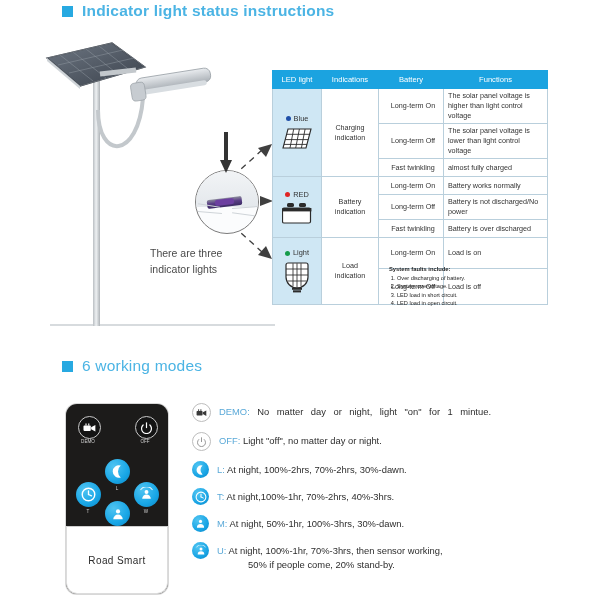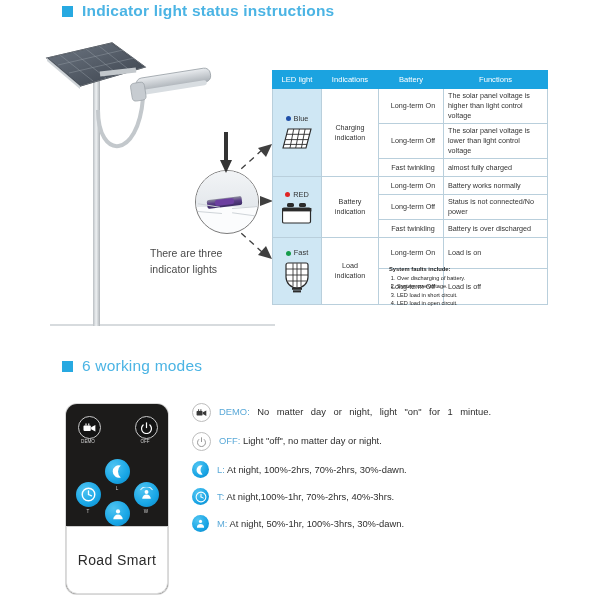--- a/index.html
+++ b/index.html
@@ -66,21 +66,21 @@
   #faults ol{margin:0;padding-left:8px;}
   #faults li{margin:0;}
 
   
   #remote{position:absolute;left:66px;top:404px;width:102px;height:190px;
     background:#1c1b1a;border-radius:11px;box-shadow:0 0 0 1px #d8d8d8;}
   #remote .panel{position:absolute;left:0;right:0;top:0;height:122px;}
   #remote .foot{position:absolute;left:0;right:0;bottom:0;height:66px;background:#fff;
     border-radius:0 0 11px 11px;border:1px solid #dcdcdc;border-top:1px solid #cfcfcf;
     display:flex;align-items:center;justify-content:center;}
-  #remote .brand{font-size:14px;color:#2b2b2b;letter-spacing:.4px;}
+  #remote .brand{font-size:10px;color:#2b2b2b;letter-spacing:.4px;}
   .rbtn{position:absolute;border-radius:50%;display:flex;align-items:center;justify-content:center;}
   .rbtn.dark{background:#141414;border:1.2px solid #c9c9c9;}
   .rbtn.cyan{background:radial-gradient(circle at 35% 30%,#4fc4f2 0%,#18a6e6 60%,#0b86c4 100%);}
   .rlab{position:absolute;font-size:4.6px;color:#cfcfcf;text-align:center;width:26px;}
 
   
   #modes{position:absolute;left:192px;top:404px;width:400px;}
   .mode{position:relative;display:flex;align-items:flex-start;margin-bottom:11px;}
   .mode .ic{flex:0 0 auto;width:17px;height:17px;border-radius:50%;margin-right:8px;margin-top:-1px;
     display:flex;align-items:center;justify-content:center;}
@@ -245,32 +245,32 @@
       </td>
       <td class="indcell" rowspan="3">
         <span>Battery</span><br>
         <span>indication</span>
       </td>
       <td class="statcell" style="height:13px">Long-term On</td>
       <td class="funccell">Battery works normally</td>
     </tr>
     <tr>
       <td class="statcell" style="height:13px">Long-term Off</td>
-      <td class="funccell">Status is not connected/No power</td>
+      <td class="funccell">Battery is not discharged/No power</td>
     </tr>
     <tr>
       <td class="statcell" style="height:13px">Fast twinkling</td>
       <td class="funccell">Battery is over discharged</td>
     </tr>
 
     <tr>
       <td class="ledcell" rowspan="2">
         <span class="ledlabel">
           <i class="dot green"></i>
-          <span>Fast</span>
+          <span>Light</span>
         </span>
         <svg class="glyph" width="26" height="34" viewBox="0 0 26 34">
           <path d="M4 3 h18 a2 2 0 0 1 2 2 v12 a11 11 0 0 1 -11 11 a11 11 0 0 1 -11 -11 v-12 a2 2 0 0 1 2 -2 z" fill="#ffffff" stroke="#2b2b2b" stroke-width="1.2"></path>
           <g stroke="#2b2b2b" stroke-width="0.85">
             <line x1="2" y1="9" x2="24" y2="9"></line>
               <line x1="2" y1="15" x2="24" y2="15"></line>
             <line x1="3.2" y1="21" x2="22.8" y2="21"></line>
             <line x1="9" y1="3.3" x2="9" y2="26.5"></line>
               <line x1="13" y1="3.3" x2="13" y2="27.6"></line>
             <line x1="17" y1="3.3" x2="17" y2="26.5"></line>
@@ -425,13 +425,27 @@
         <circle cx="8" cy="5" r="2.3" fill="#fff"></circle>
         <path d="M2.8 14 a5.2 5.2 0 0 1 10.4 0 z" fill="#fff"></path>
       </svg>
     </span>
     <span class="body">
       <span class="l1"><span class="key">M:</span>
       <span>At night, 50%-1hr, 100%-3hrs, 30%-dawn.</span></span>
     </span>
   </div>
 
+  <div class="mode">
+    <span class="ic cyan">
+      <svg width="12" height="12" viewBox="0 0 16 16">
+        <circle cx="8" cy="5.4" r="2" fill="#fff"></circle>
+        <path d="M3.6 12.6 a4.4 4.4 0 0 1 8.8 0 z" fill="#fff"></path>
+        <path d="M1.8 3.2 a7.3 7.3 0 0 1 12.4 0" fill="none" stroke="#fff" stroke-width="1.1" opacity="0.85"></path>
+      </svg>
+    </span>
+    <span class="body">
+      <span class="l1"><span class="key">U:</span>
+      <span>At  night, 100%-1hr, 70%-3hrs, then sensor working,</span></span>
+      <span class="l2">50% if people come, 20% stand-by.</span>
+    </span>
+  </div>
 </div>
 
 </body></html>

